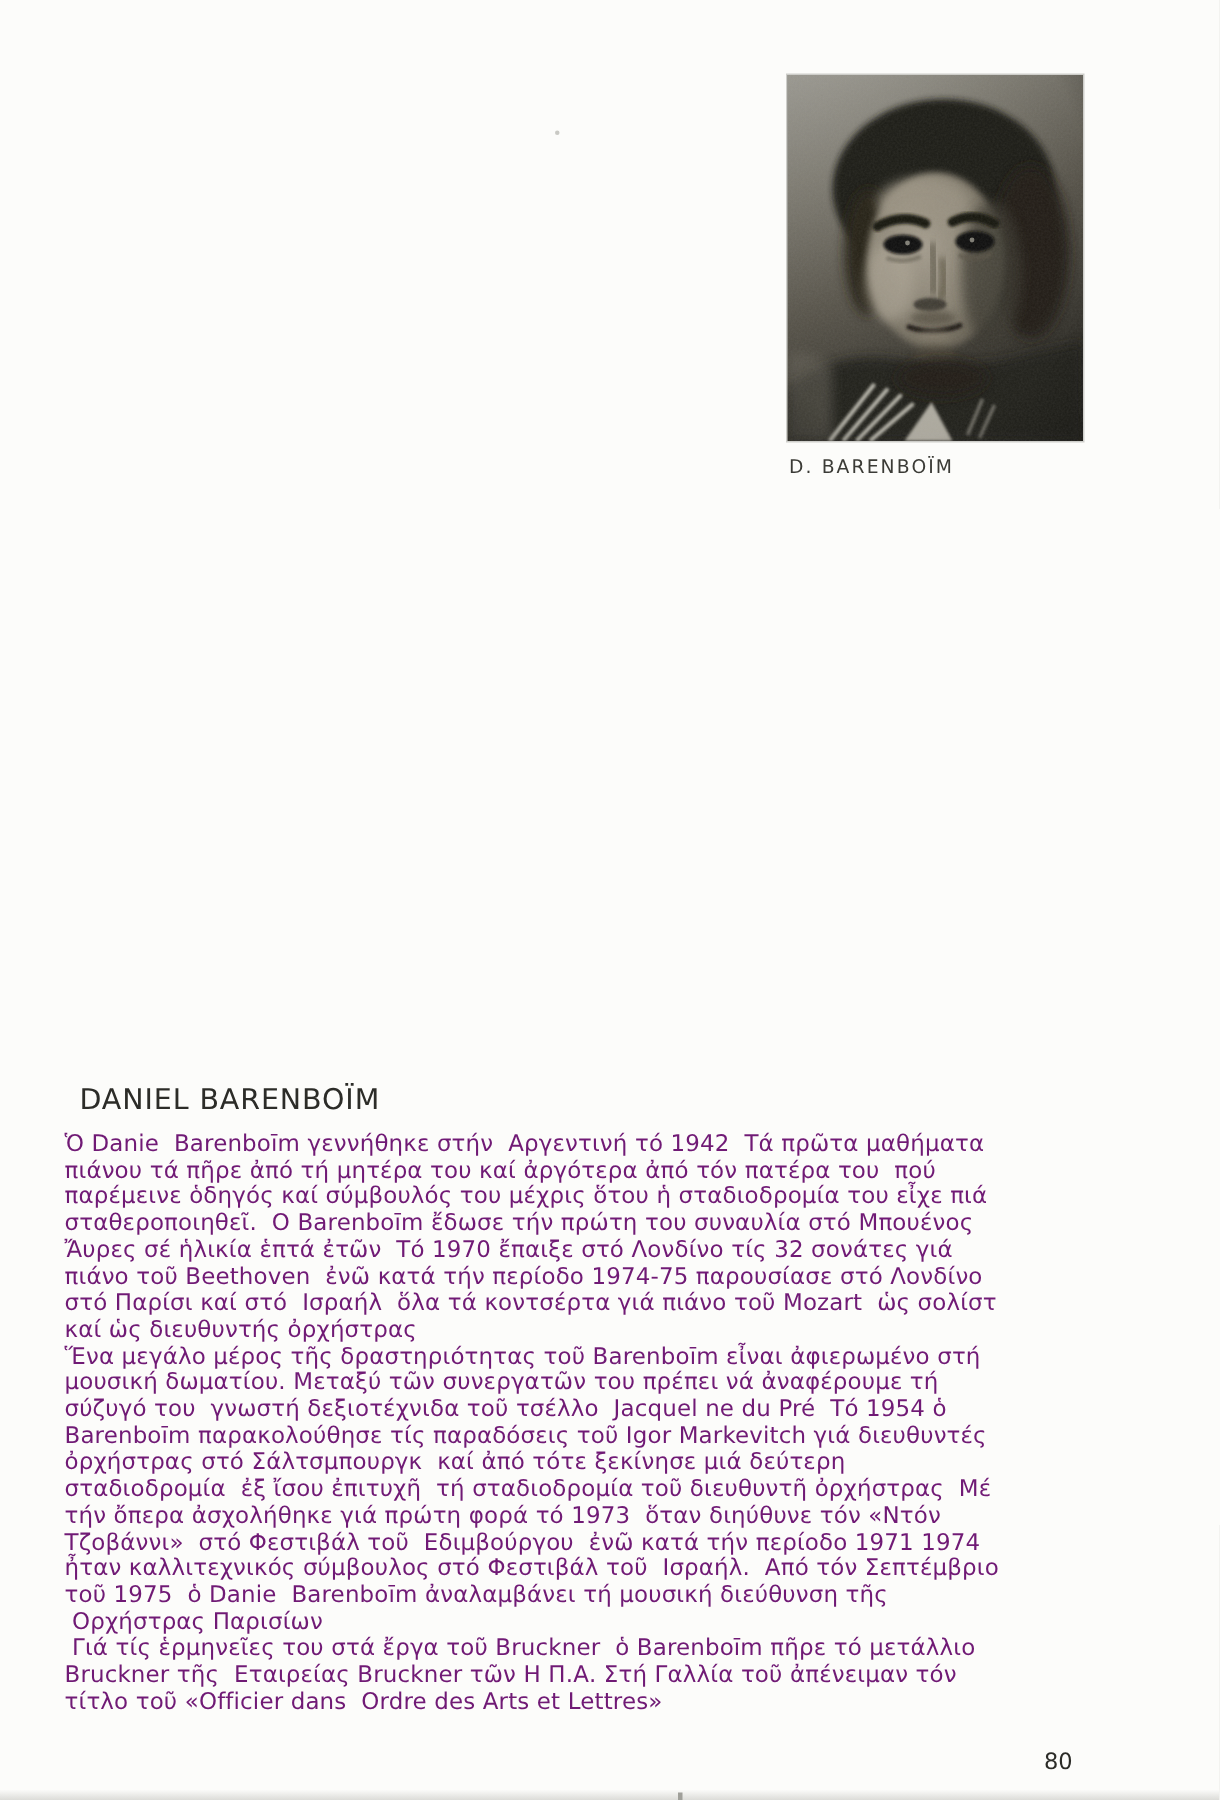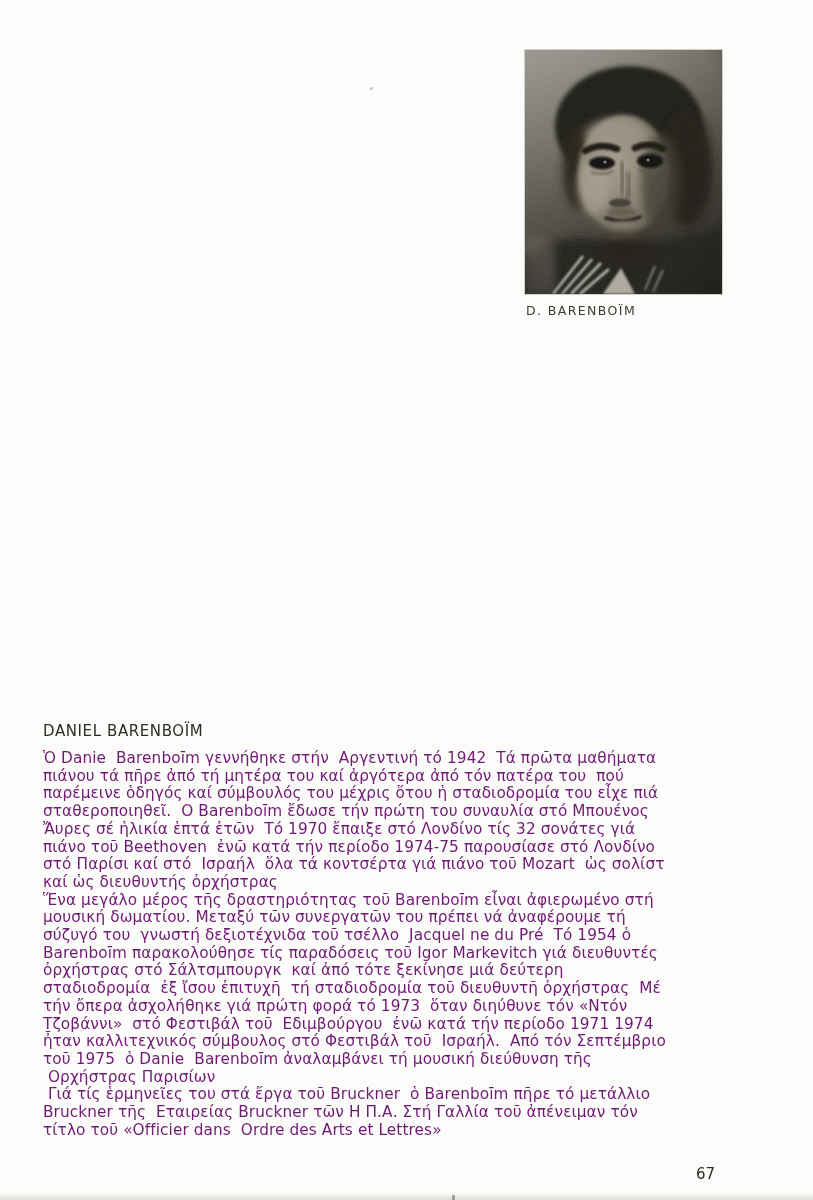--- a/index.html
+++ b/index.html
@@ -31,22 +31,22 @@
   .photo svg { display: block; }
   .photo-caption {
     margin-top: 9px; padding-left: 1px;
     font-size: 12.5px; letter-spacing: 1.4px;
     color: #3b3b36; white-space: nowrap;
   }
   .article {
     position: absolute; left: 43px; top: 722px; width: 748px;
   }
   .article-heading {
-    margin: 0 0 10px 0;
-    font-size: 15px; font-weight: 400;
+    margin: 0 0 10px 10px;
+    font-size: 19px; font-weight: 400;
     letter-spacing: 0.6px; color: #2c2c28;
   }
   .article-body {
     font-size: 15.3px; line-height: 17.7px;
     color: #701a75; letter-spacing: 0.1px;
     white-space: pre-wrap;
   }
   .page-number {
     position: absolute; left: 696px; top: 1165px;
     font-size: 15px; color: #2b2b27;
@@ -167,17 +167,17 @@
 τήν ὄπερα ἀσχολήθηκε γιά πρώτη φορά τό 1973  ὅταν διηύθυνε τόν «Ντόν
 Τζοβάννι»  στό Φεστιβάλ τοῦ  Εδιμβούργου  ἐνῶ κατά τήν περίοδο 1971 1974
 ἦταν καλλιτεχνικός σύμβουλος στό Φεστιβάλ τοῦ  Ισραήλ.  Από τόν Σεπτέμβριο
 τοῦ 1975  ὁ Danie  Barenboīm ἀναλαμβάνει τή μουσική διεύθυνση τῆς
  Ορχήστρας Παρισίων
  Γιά τίς ἑρμηνεῖες του στά ἔργα τοῦ Bruckner  ὁ Barenboīm πῆρε τό μετάλλιο
 Bruckner τῆς  Εταιρείας Bruckner τῶν Η Π.Α. Στή Γαλλία τοῦ ἀπένειμαν τόν
 τίτλο τοῦ «Officier dans  Ordre des Arts et Lettres»</div>
   </section>
 
-  <div class="page-number">67</div>
+  <div class="page-number">80</div>
 
   <div class="bottom-edge"></div>
 
 </div>
 
 </body></html>

